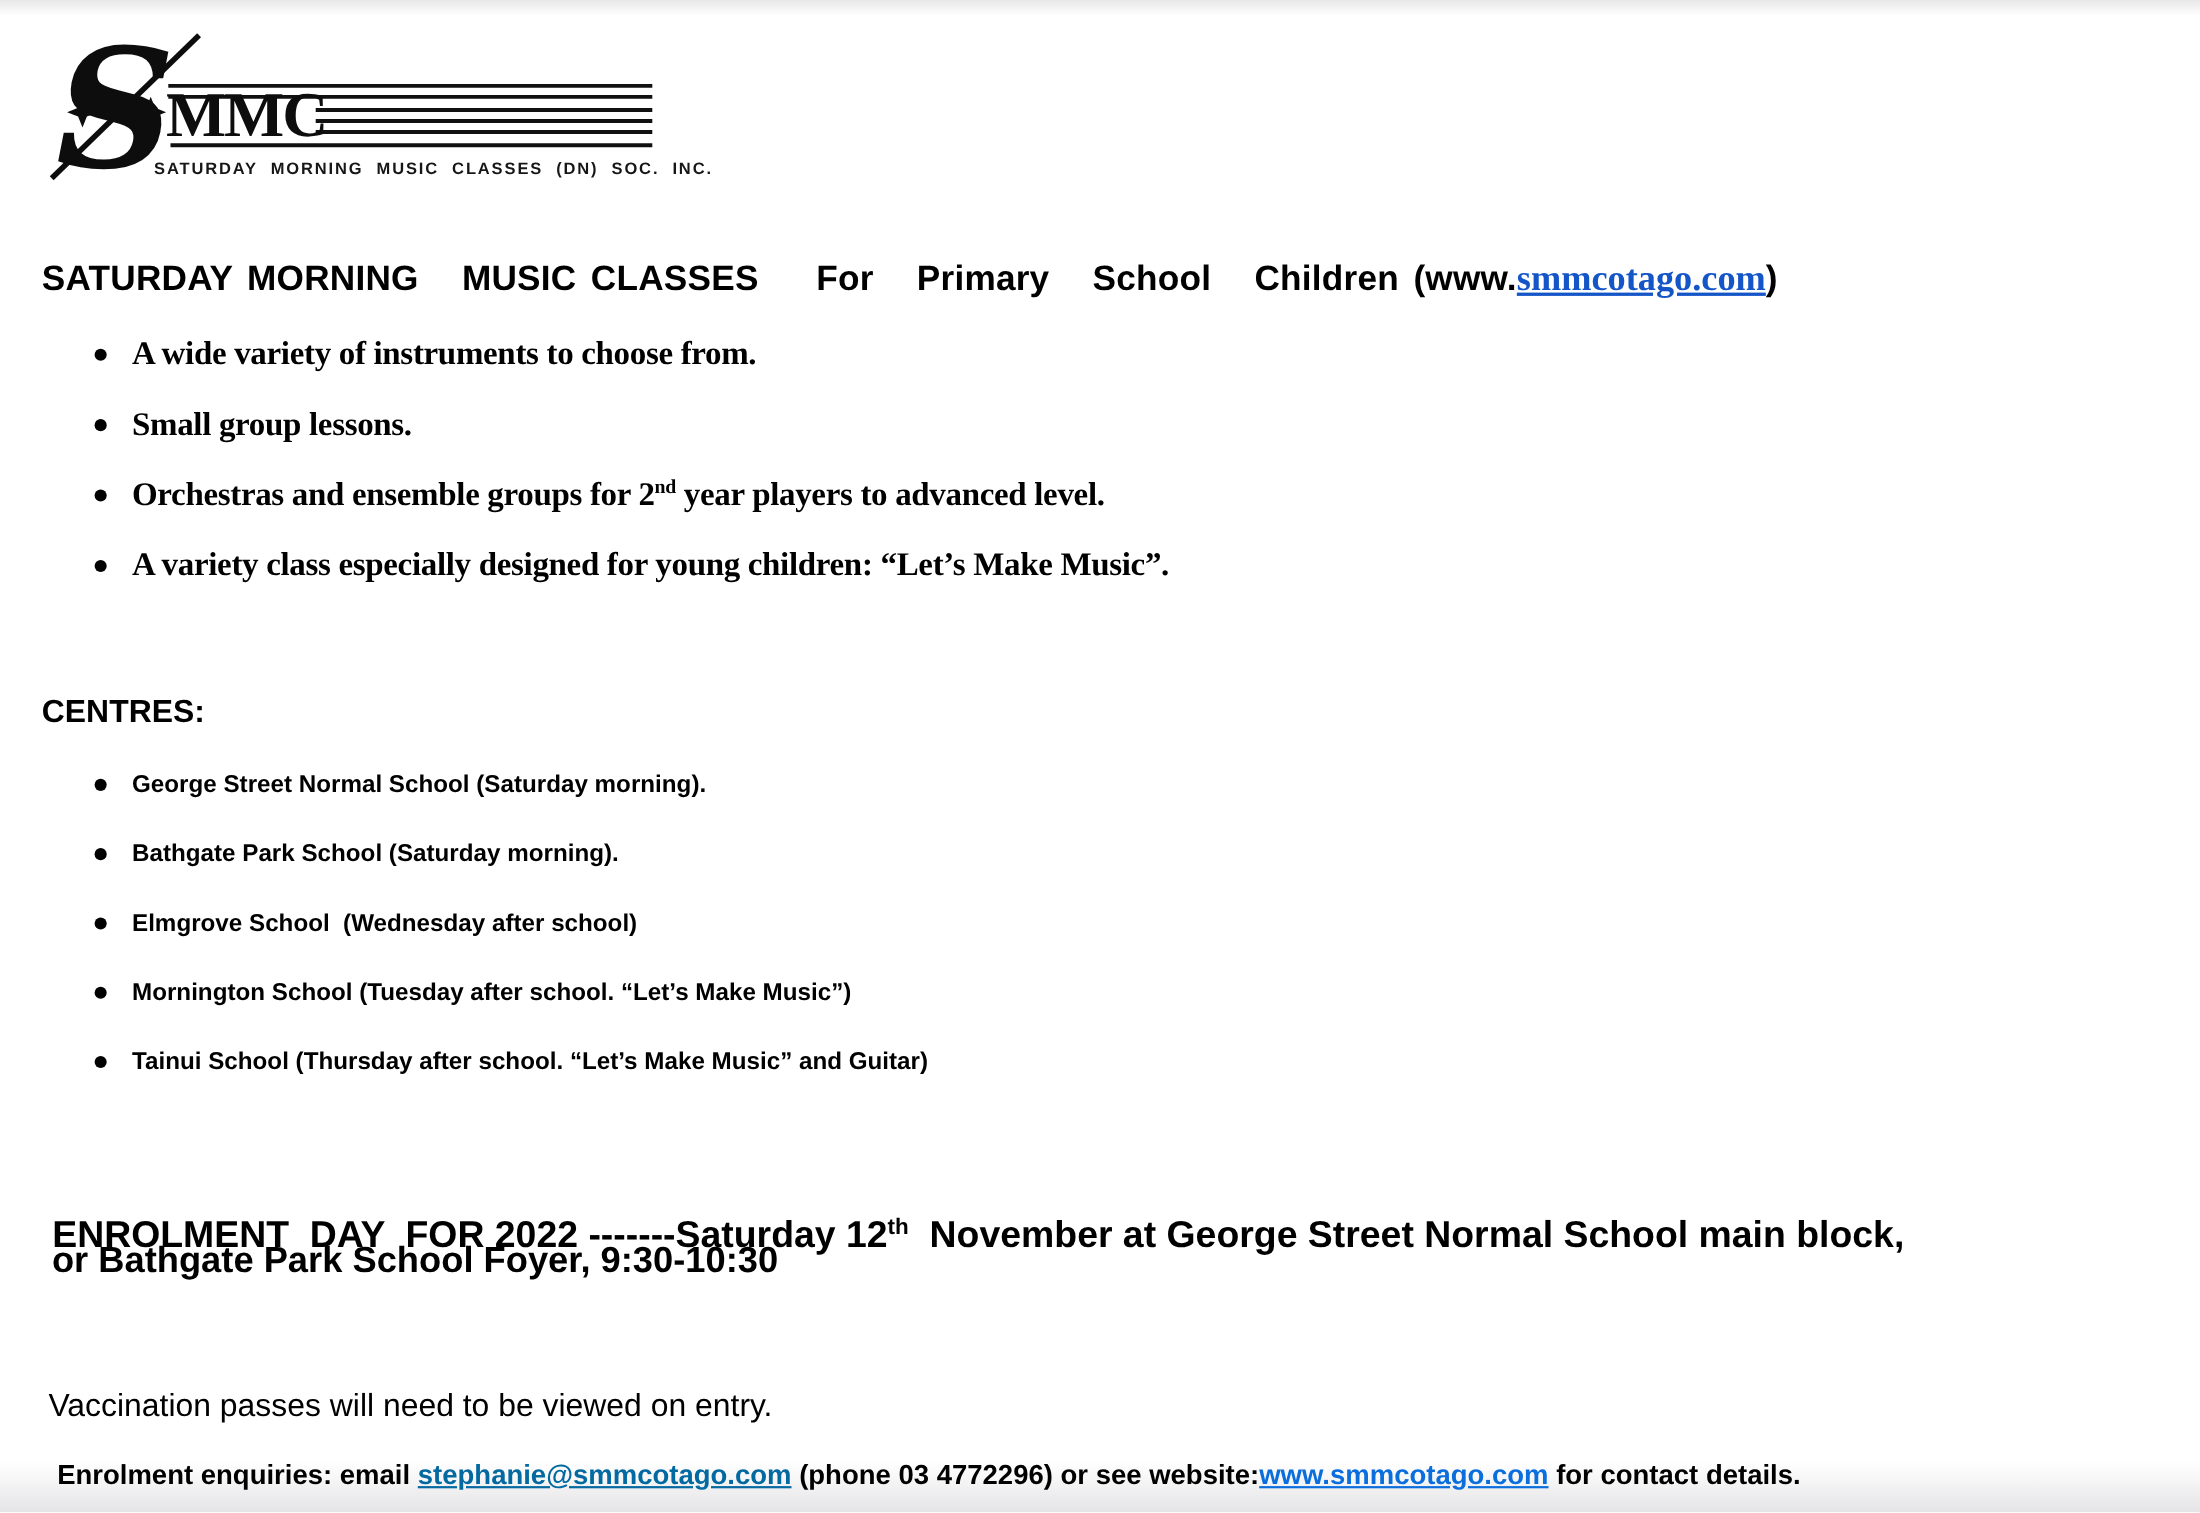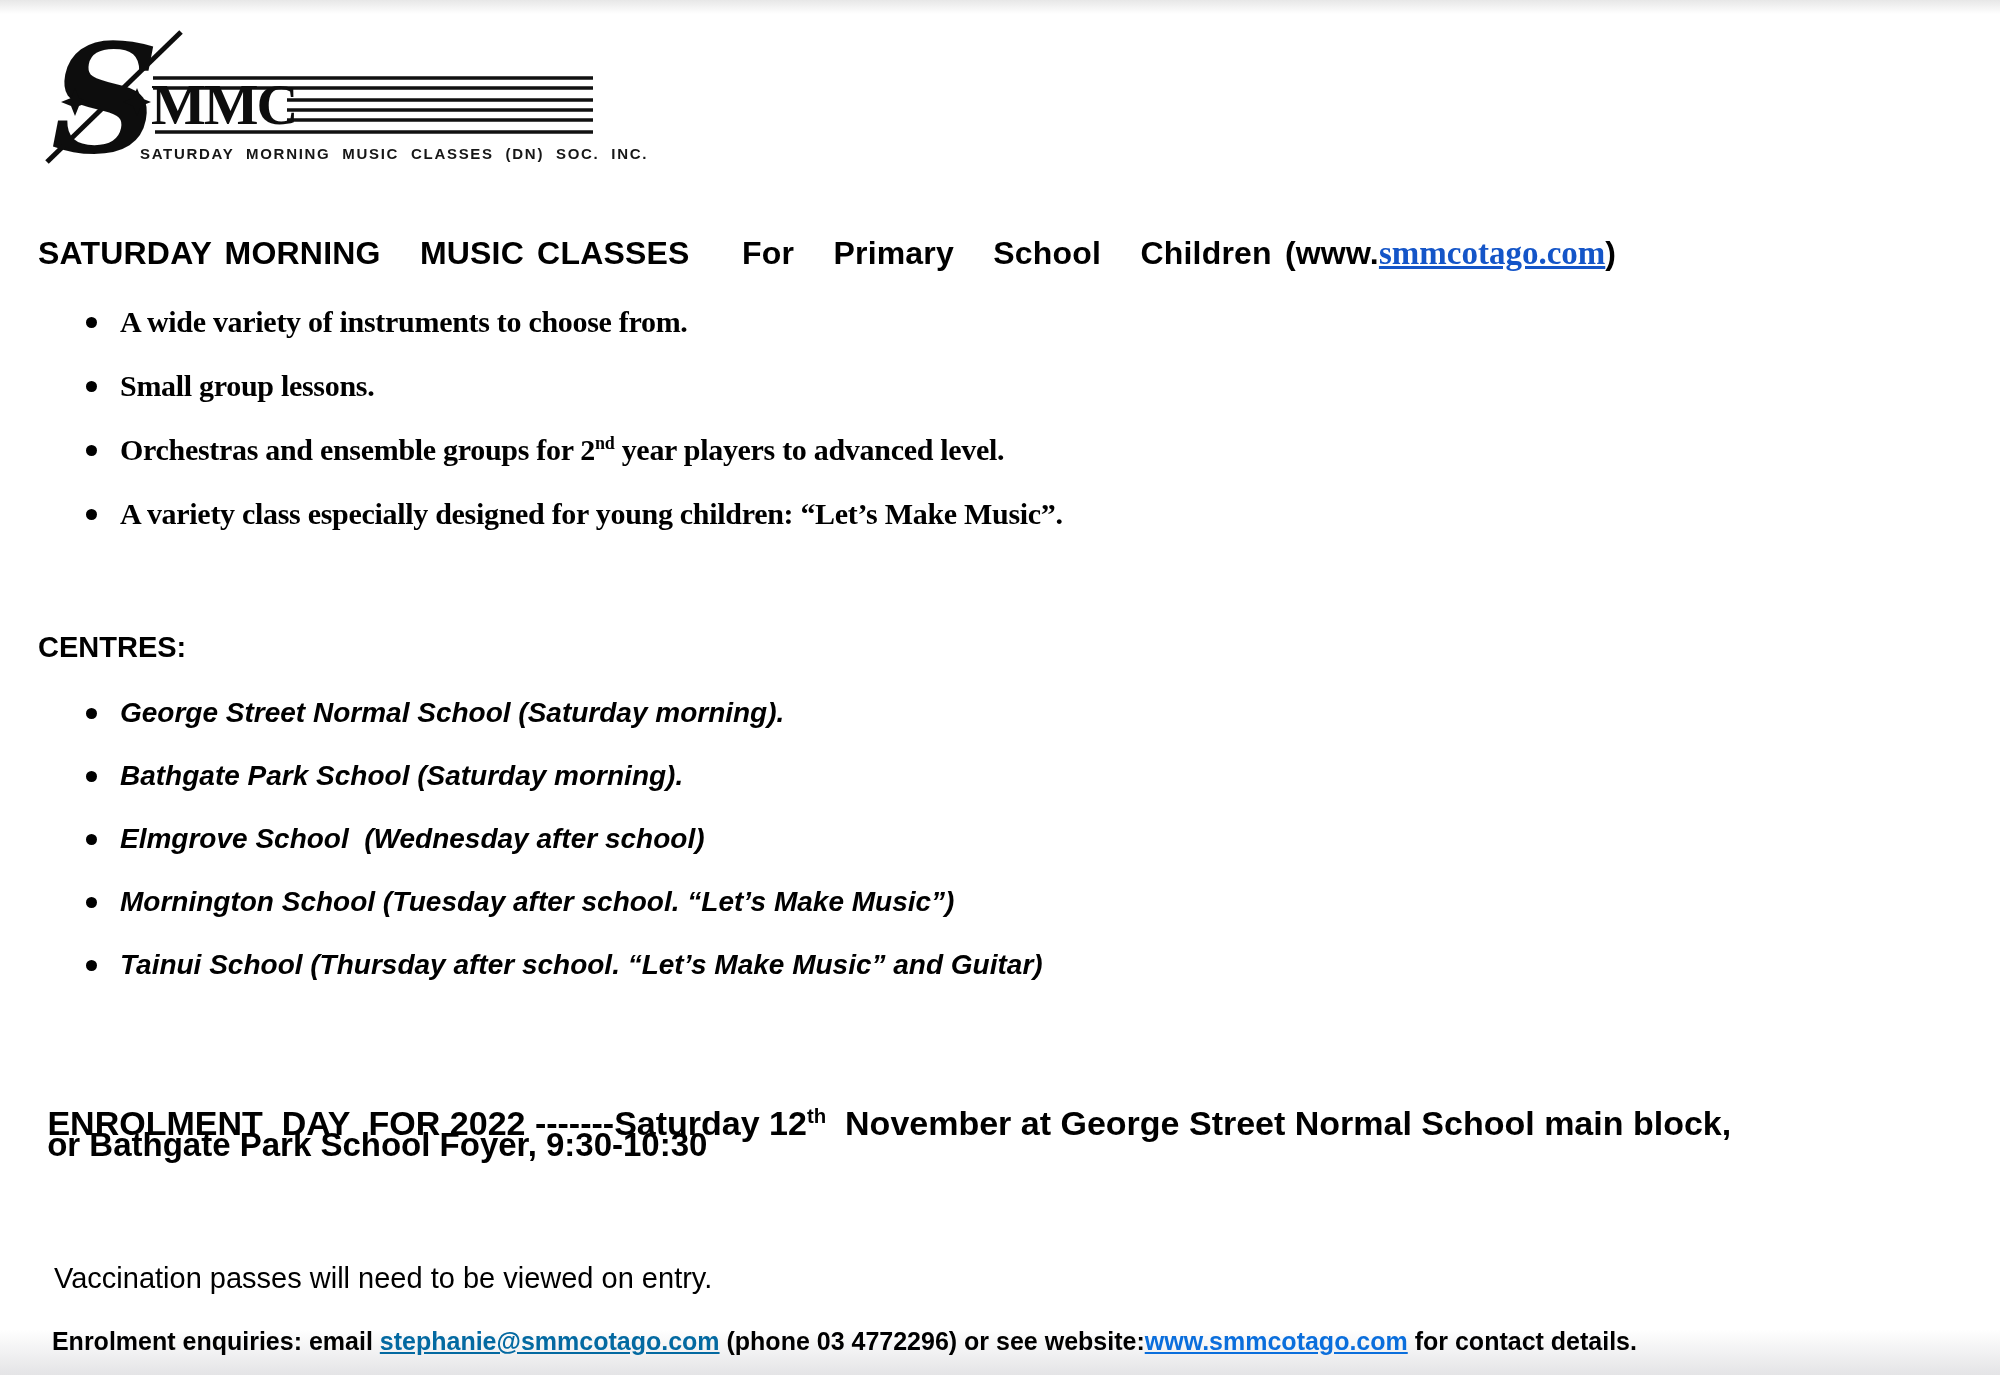--- a/index.html
+++ b/index.html
@@ -37,30 +37,30 @@
   ul.blist li::before{
     content:"";position:absolute;left:48px;top:14px;width:11px;height:11px;
     border-radius:50%;background:#000;
   }
   ul.features{
     top:303px;font-family:"Liberation Serif",serif;font-weight:bold;
     font-size:30px;letter-spacing:-.3px;
   }
   ul.features li{margin-bottom:26px;}
   .centres-heading{position:absolute;left:38px;top:631px;font-size:29px;font-weight:bold;}
-  ul.centres{top:694px;font-weight:bold;font-size:28px;font-style:italic;}
+  ul.centres{top:694px;font-weight:bold;font-size:22px;}
   ul.centres li{margin-bottom:25px;}
   
   .enrol{
     position:absolute;left:38px;top:1008px;font-size:34px;font-weight:bold;
     line-height:46px;white-space:pre;
   }
   .alt1{position:absolute;left:38px;top:1126px;font-size:33px;font-weight:bold;white-space:pre;}
   .alt2{position:absolute;left:38px;top:1190px;font-size:33px;font-weight:bold;white-space:pre;}
-  .vacc{position:absolute;left:54px;top:1262px;font-size:29px;font-weight:normal;white-space:pre;}
+  .vacc{position:absolute;left:44px;top:1262px;font-size:29px;font-weight:normal;white-space:pre;}
   
   .footer{
     position:absolute;left:45px;top:1327px;font-size:25px;font-weight:bold;
     white-space:pre;z-index:2;
   }
   .footer .f-link{text-decoration:underline;cursor:pointer;}
   sup{font-size:60%;vertical-align:super;line-height:0;}
 </style>
 </head>
 <body>

